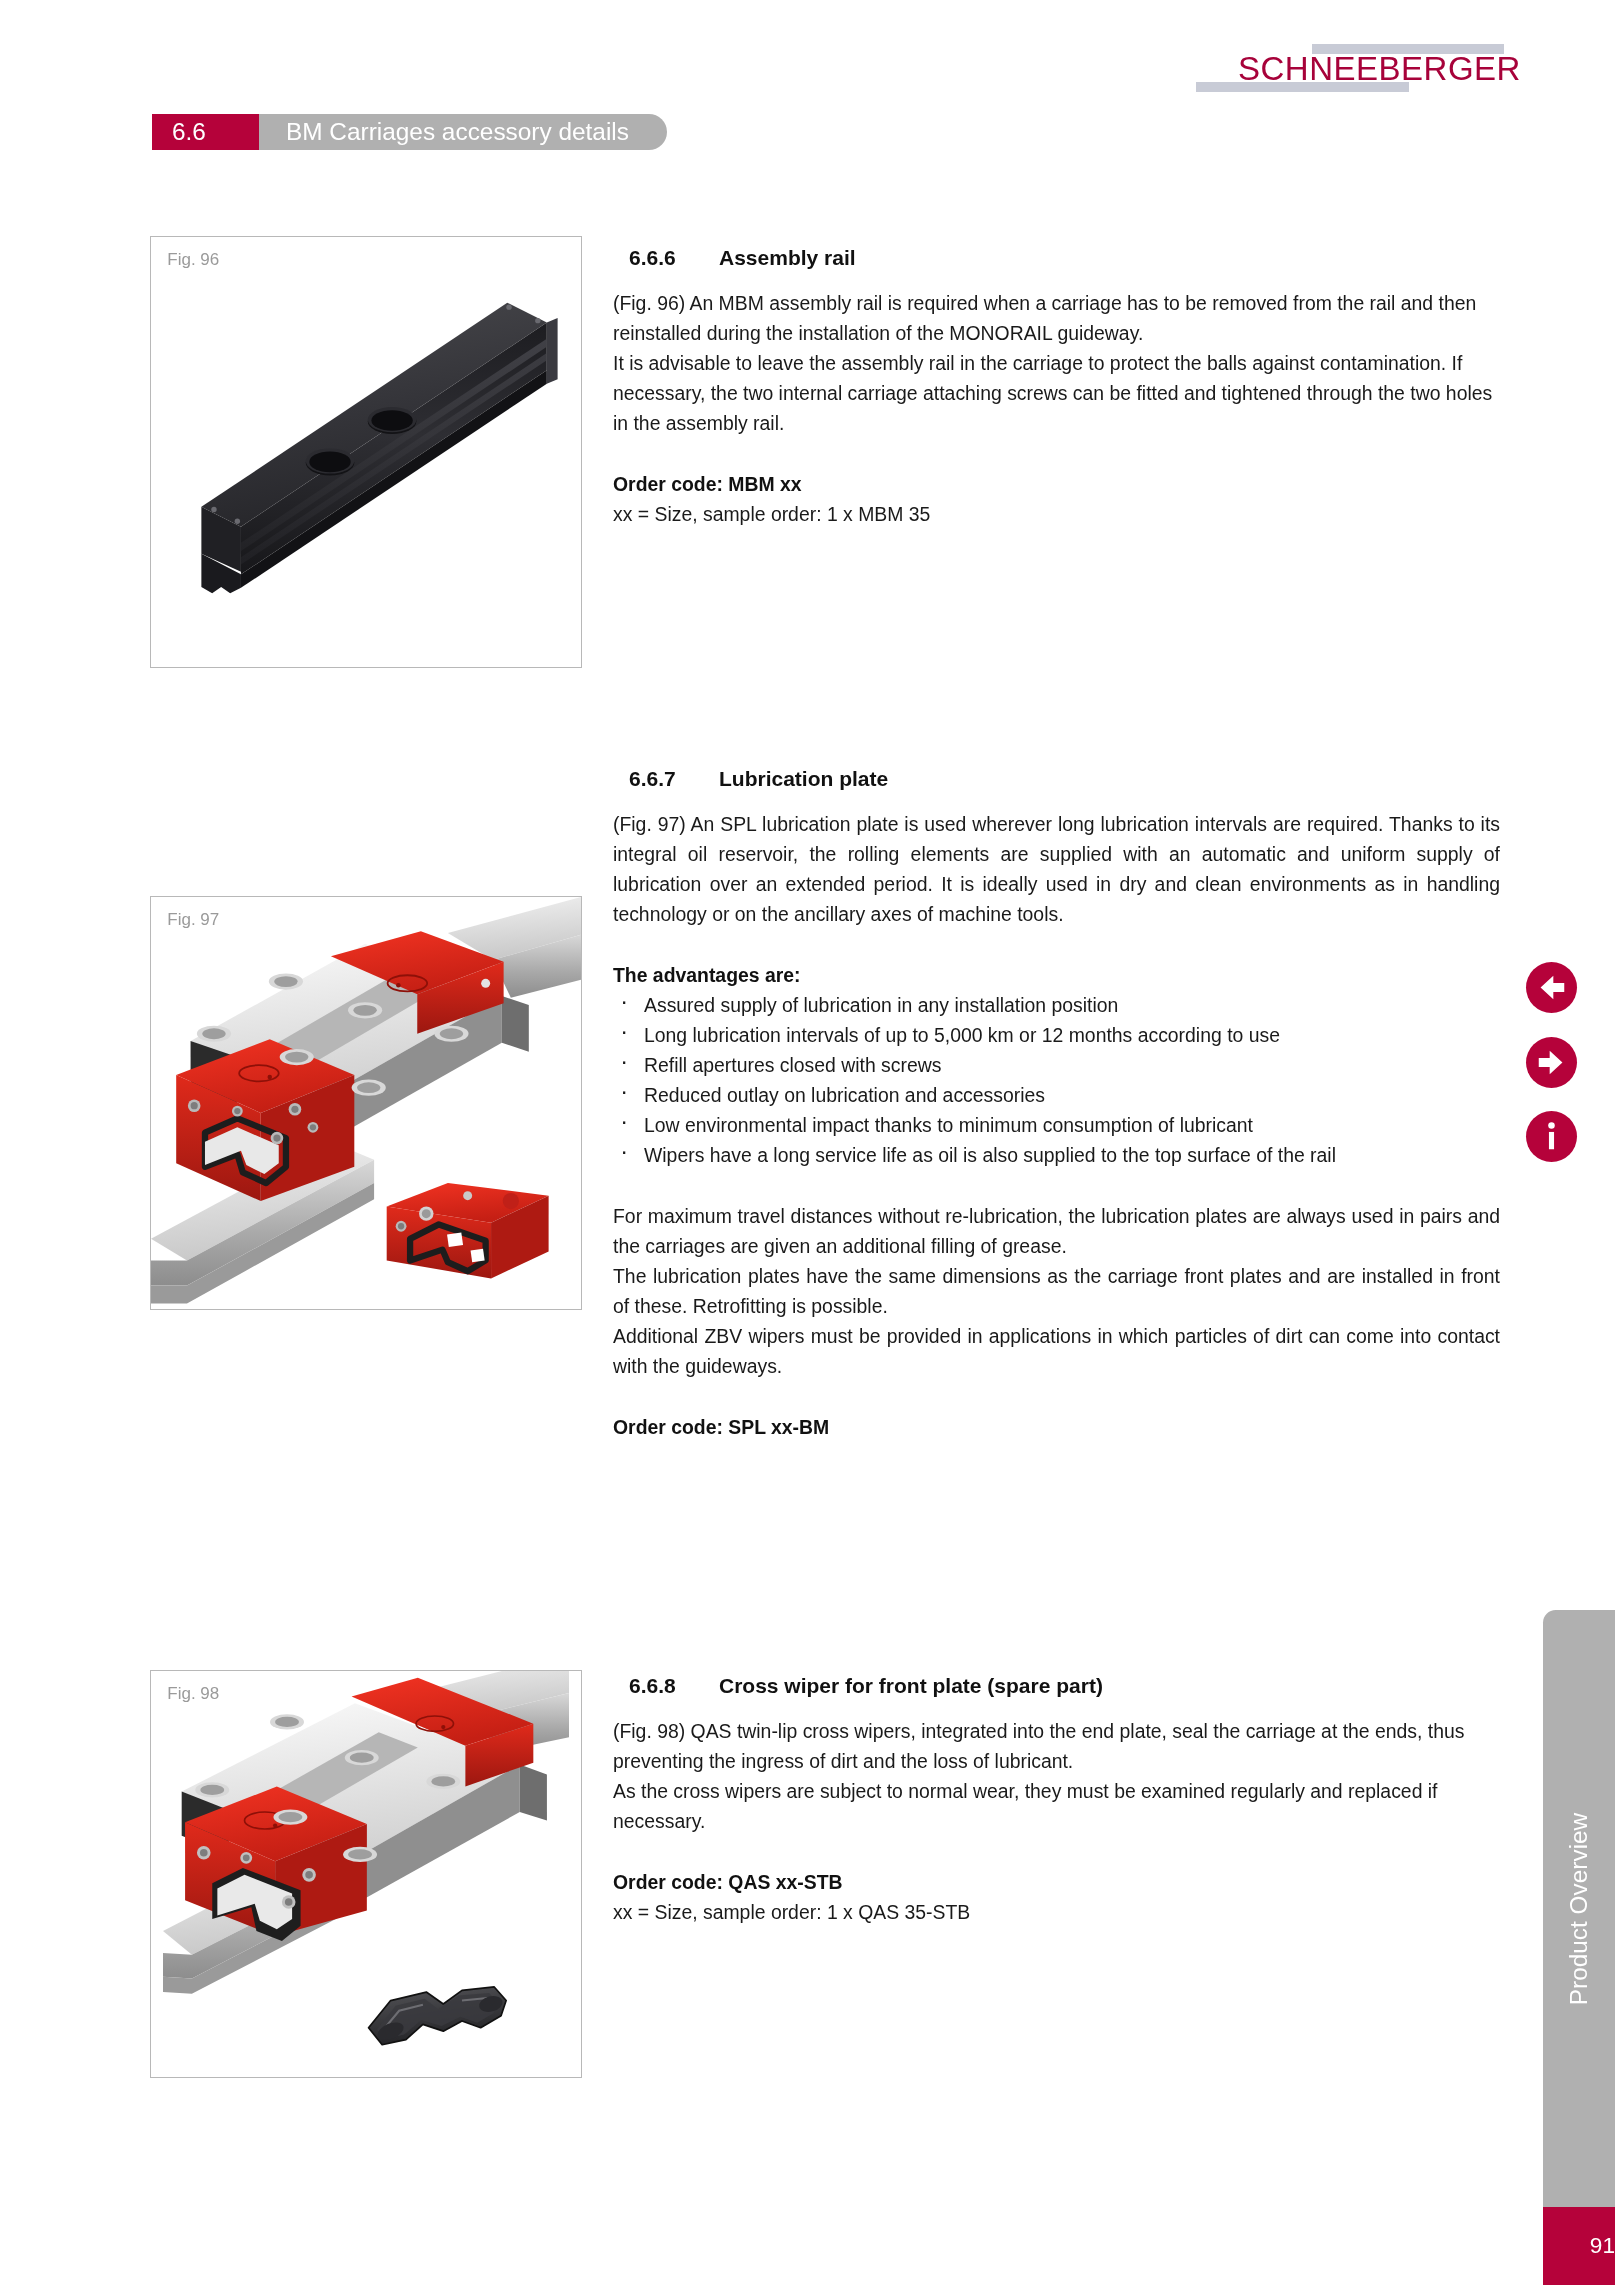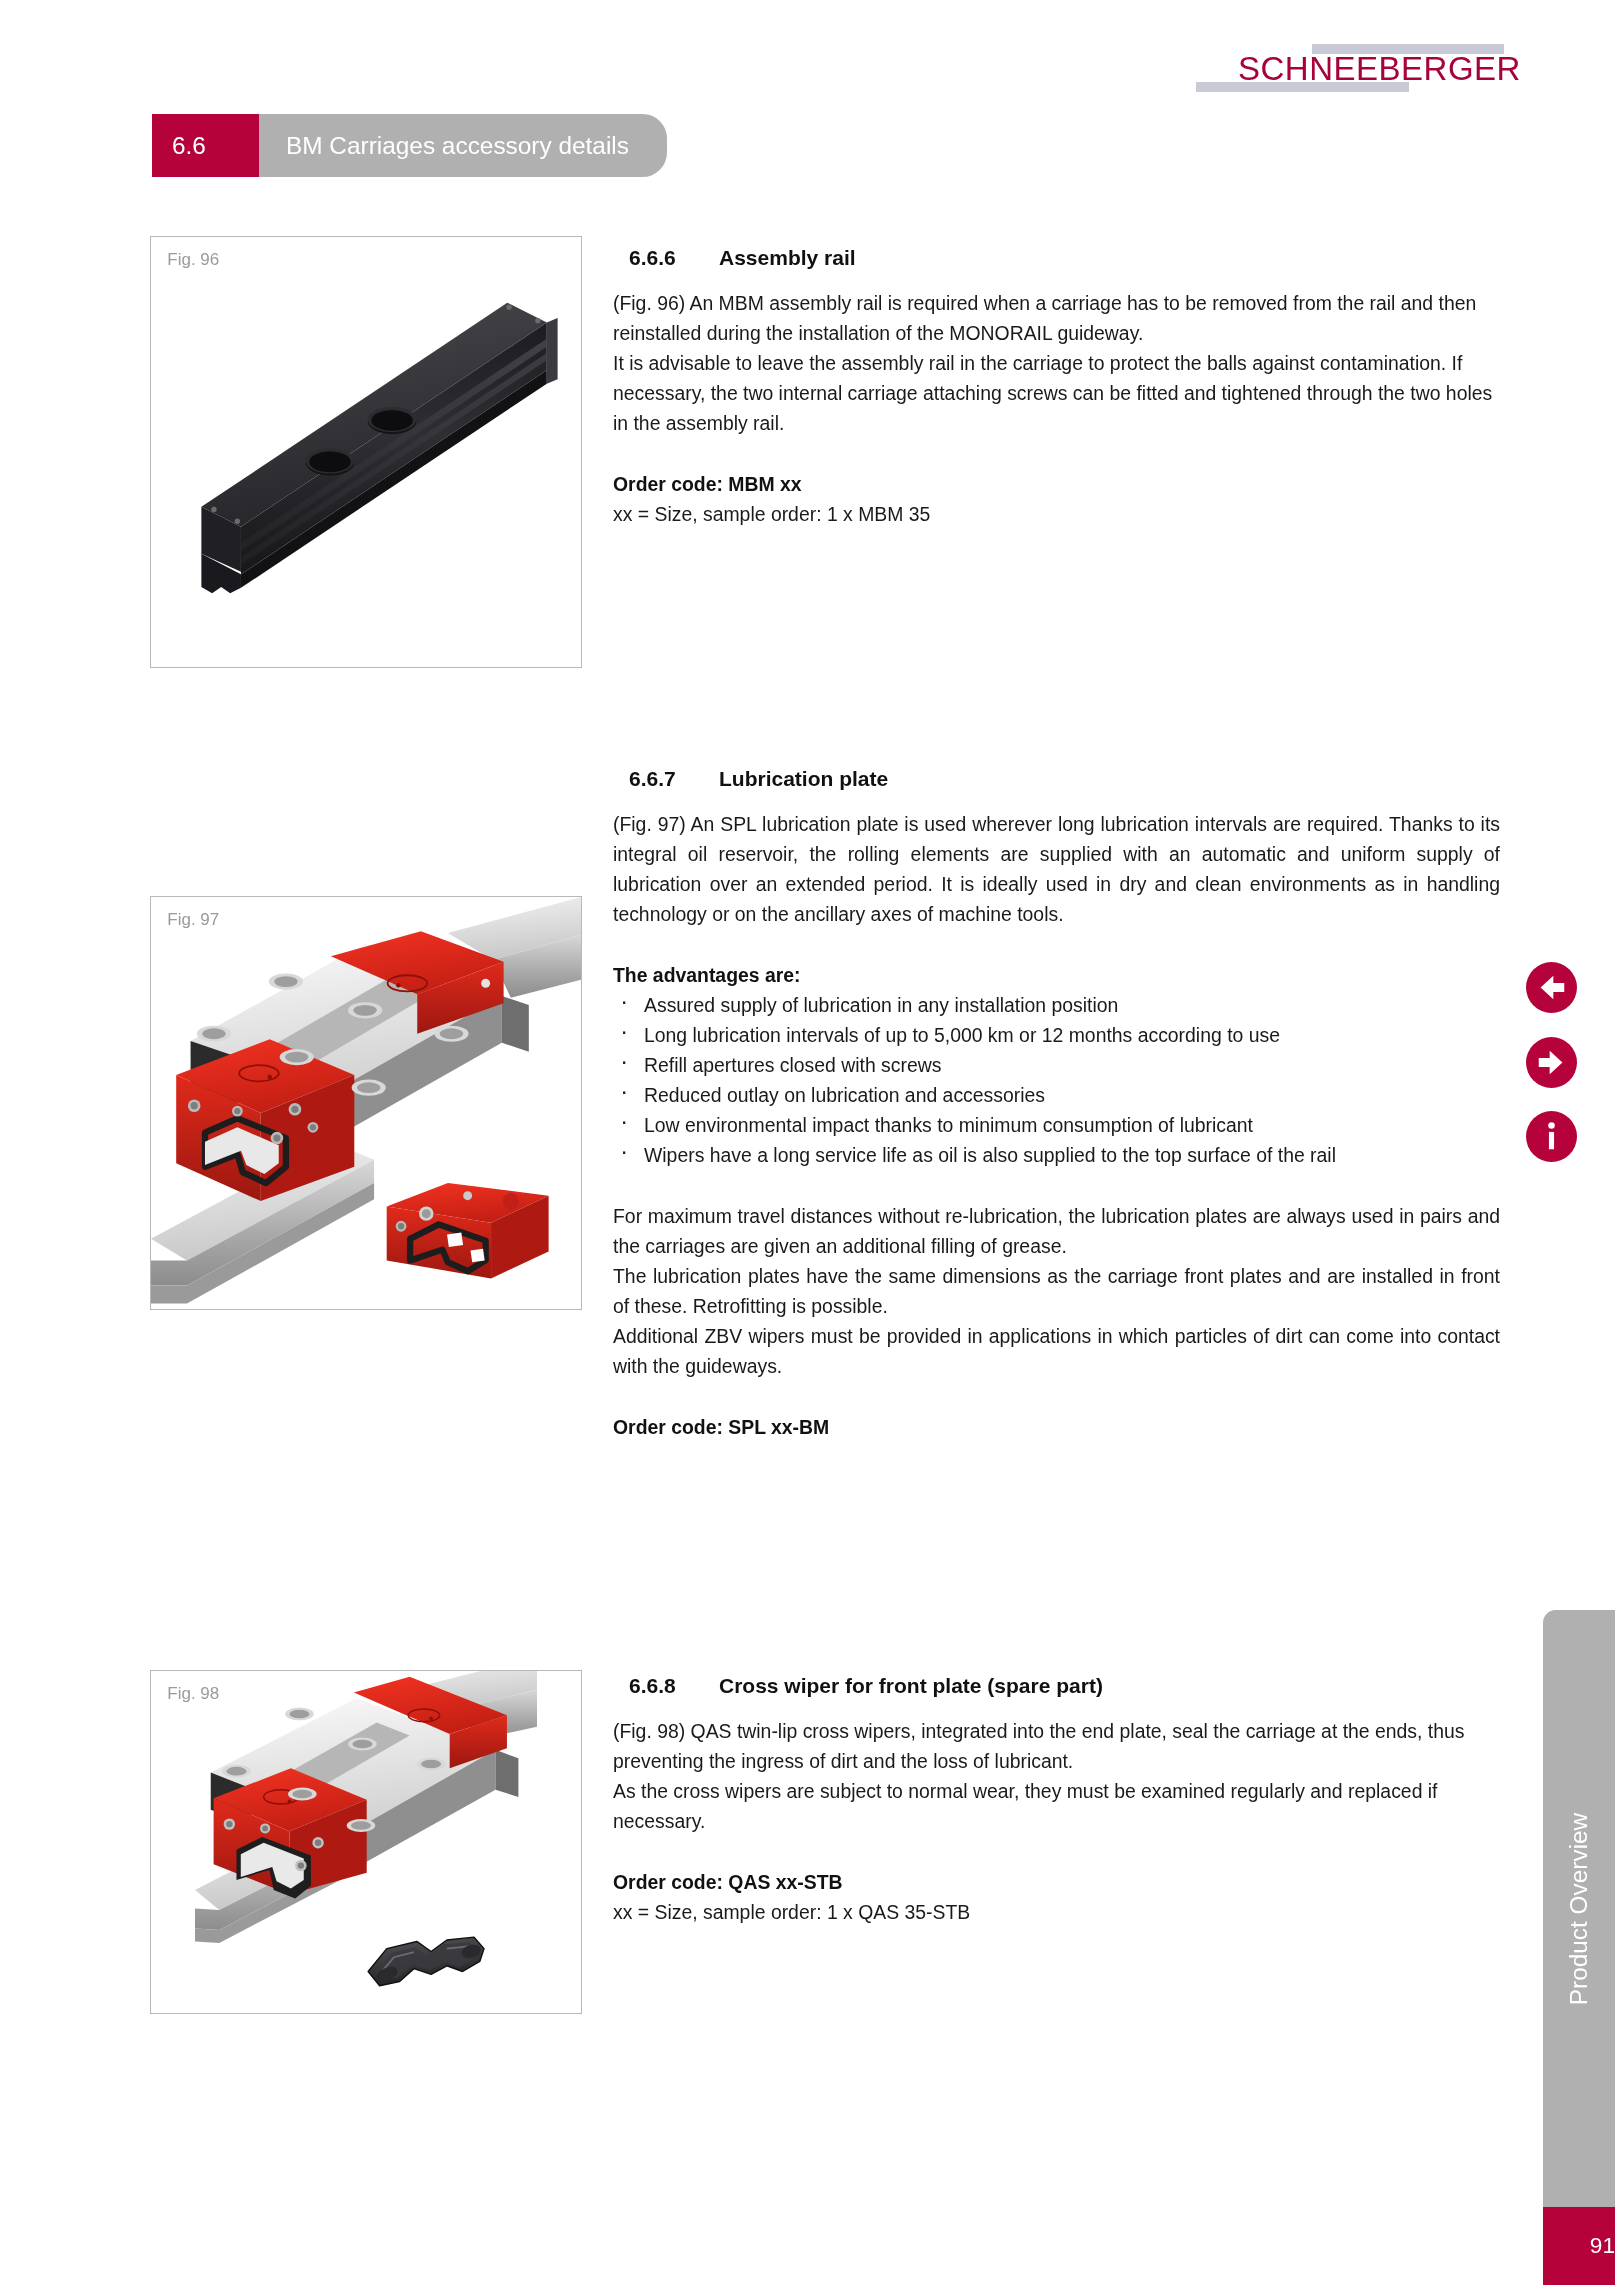--- a/index.html
+++ b/index.html
@@ -53,21 +53,21 @@
     color: #a7023a;
     font-family: "Liberation Sans", sans-serif;
     white-space: nowrap;
   }
 
   
   .header-bar {
     position: absolute;
     left: 152px;
     top: 114px;
-    height: 63px;
+    height: 36px;
     display: flex;
     align-items: stretch;
   }
   .header-num {
     width: 107px;
     background: #b5023a;
     color: #ffffff;
     font-size: 24.4px;
     display: flex;
     align-items: center;
@@ -374,21 +374,21 @@
           <circle cx="278" cy="366" r="3.5" fill="#7d7d7d"></circle>
         <circle cx="306" cy="352" r="8" fill="#d2d2d2"></circle>
           <circle cx="306" cy="352" r="5" fill="#9a9a9a"></circle>
         <circle cx="400" cy="338" r="9" fill="#c02018"></circle>
         <circle cx="352" cy="332" r="5" fill="#c9c9c9"></circle>
       </g>
     </svg>
     <div class="fig-label">Fig. 97</div>
   </div>
 
-  <div class="fig-box" style="left:150px; top:1670px; width:432px; height:344px;">
+  <div class="fig-box" style="left:150px; top:1670px; width:432px; height:408px;">
     <svg class="fig-svg" viewBox="0 0 478 478">
       <defs>
         <linearGradient id="g-railtop98" x1="0" y1="0" x2="0.2" y2="1">
           <stop offset="0%" stop-color="#f2f2f2"></stop>
             <stop offset="100%" stop-color="#c9c9c9"></stop>
         </linearGradient>
         <linearGradient id="g-railside98" x1="0" y1="0" x2="0" y2="1">
           <stop offset="0%" stop-color="#d8d8d8"></stop>
             <stop offset="60%" stop-color="#a8a8a8"></stop>
             <stop offset="100%" stop-color="#8d8d8d"></stop>

